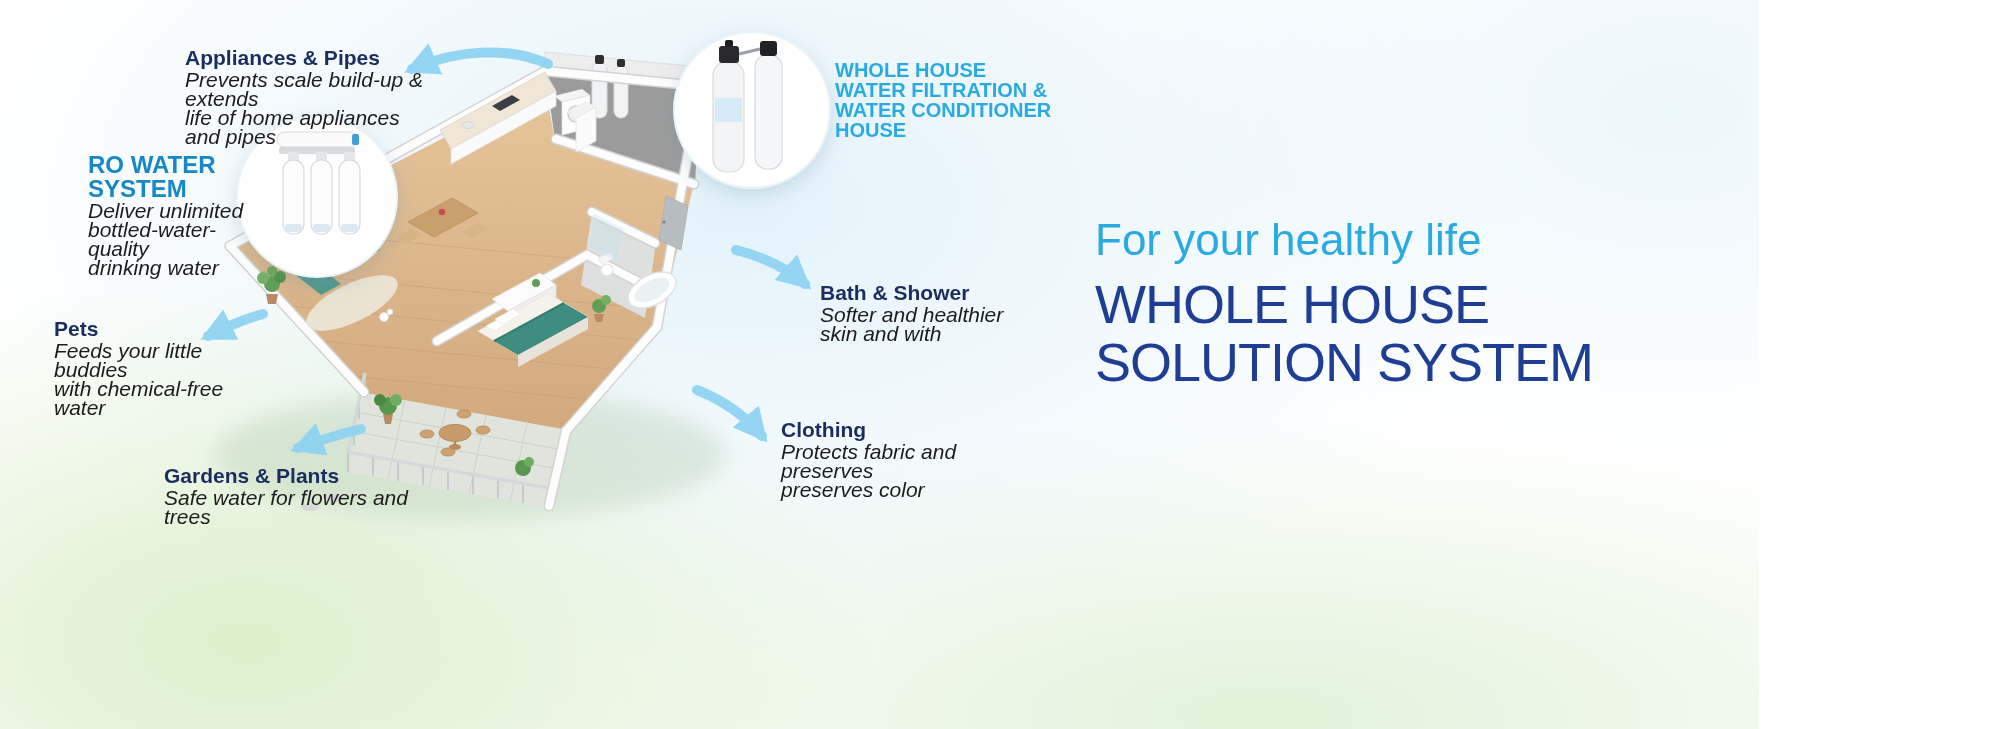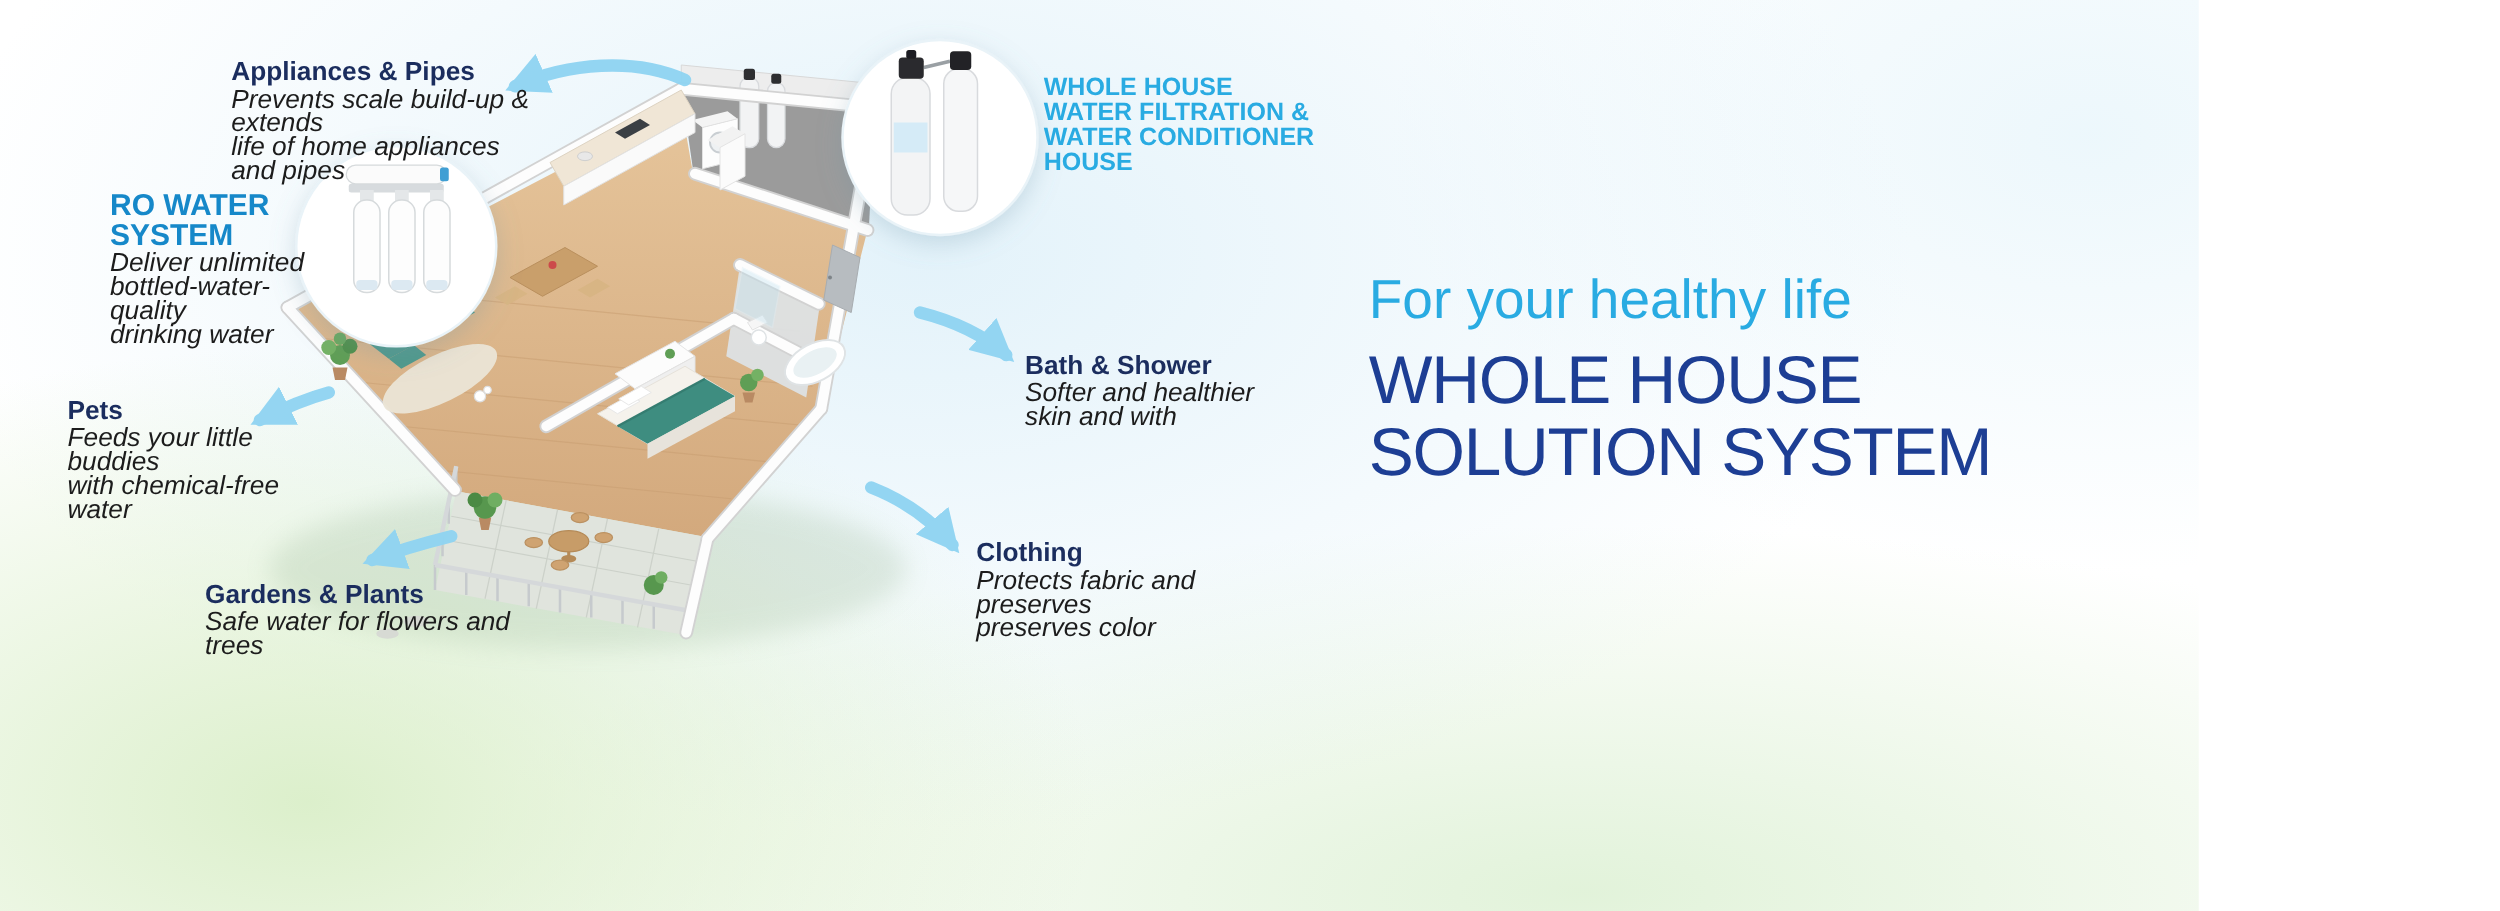--- a/index.html
+++ b/index.html
@@ -303,21 +303,21 @@
     <div class="title">Gardens &amp; Plants</div>
     <div class="sub">Safe water for flowers and trees</div>
   </div>
 
   <div class="callout" style="left:54px;top:317px;width:200px;">
     <div class="title">Pets</div>
     <div class="sub">Feeds your little buddies</div>
     <div class="sub">with chemical-free water</div>
   </div>
 
-  <div class="callout" style="left:781px;top:431px;width:220px;">
+  <div class="callout" style="left:781px;top:418px;width:220px;">
     <div class="title">Clothing</div>
     <div class="sub">Protects fabric and preserves</div>
     <div class="sub">preserves color</div>
   </div>
 
   <div class="tagline">
     <div class="tag-top">For your healthy life</div>
     <div class="tag-main">WHOLE HOUSE</div>
     <div class="tag-main">SOLUTION SYSTEM</div>
   </div>

